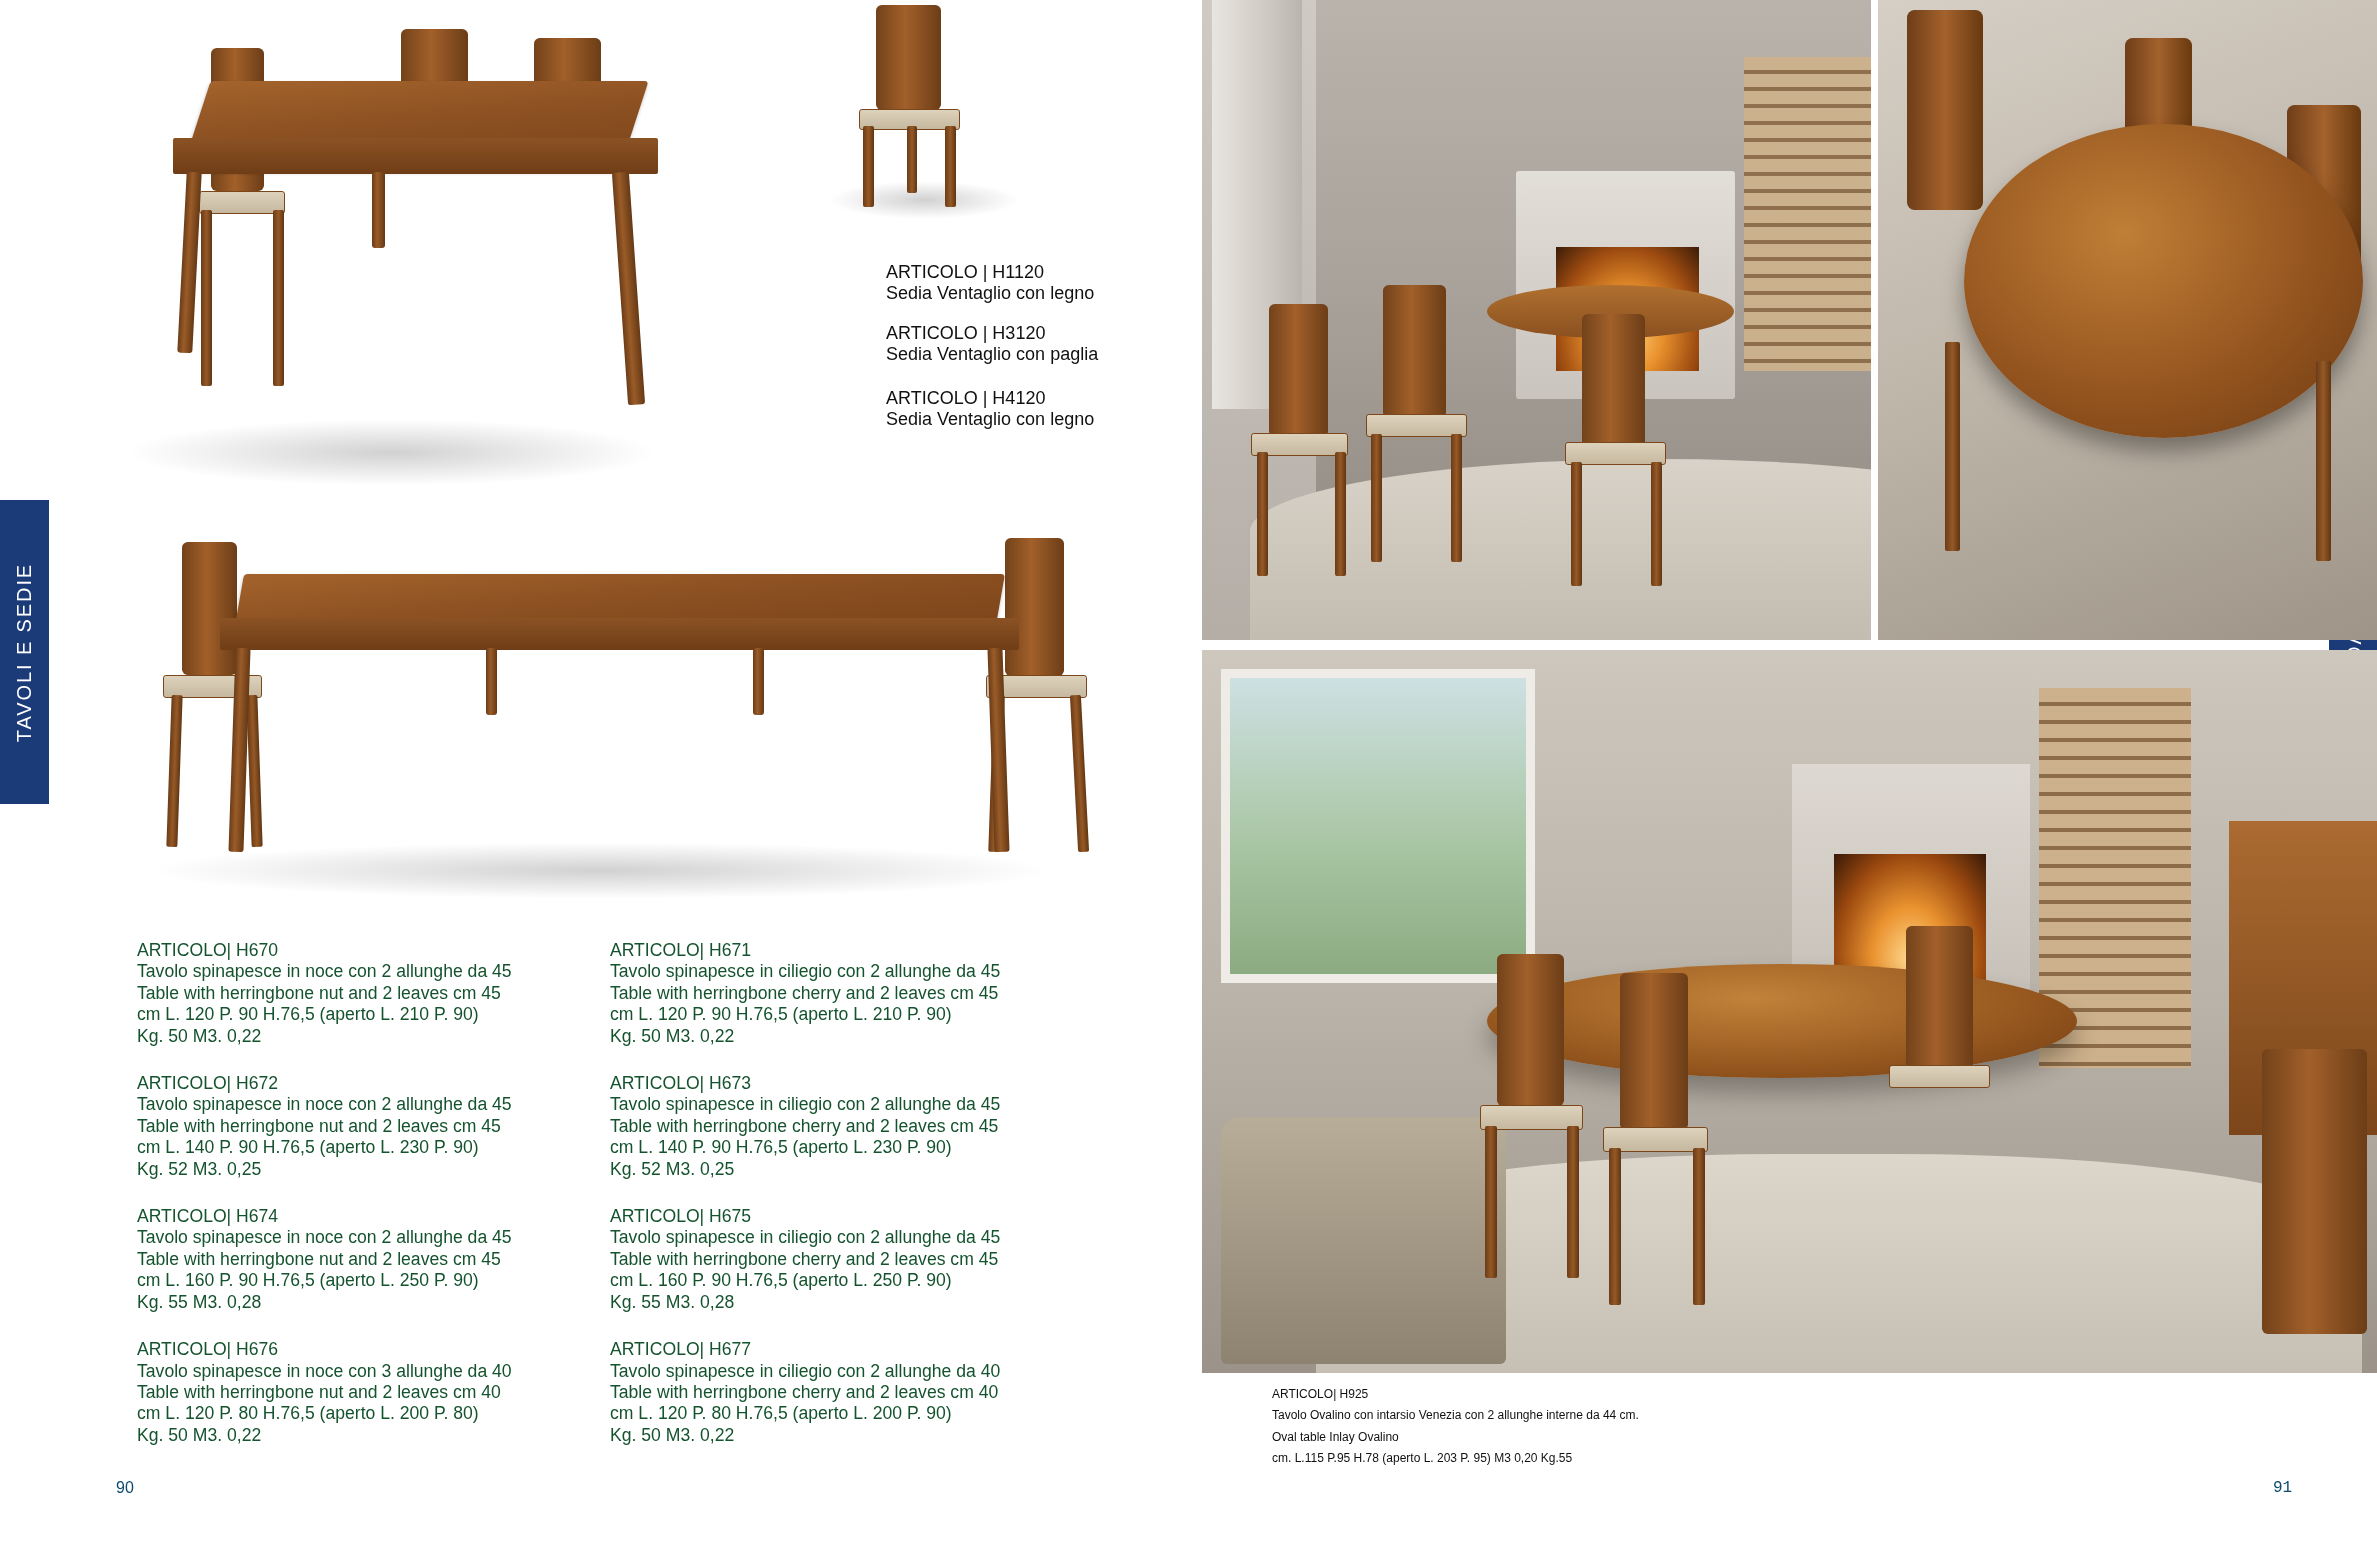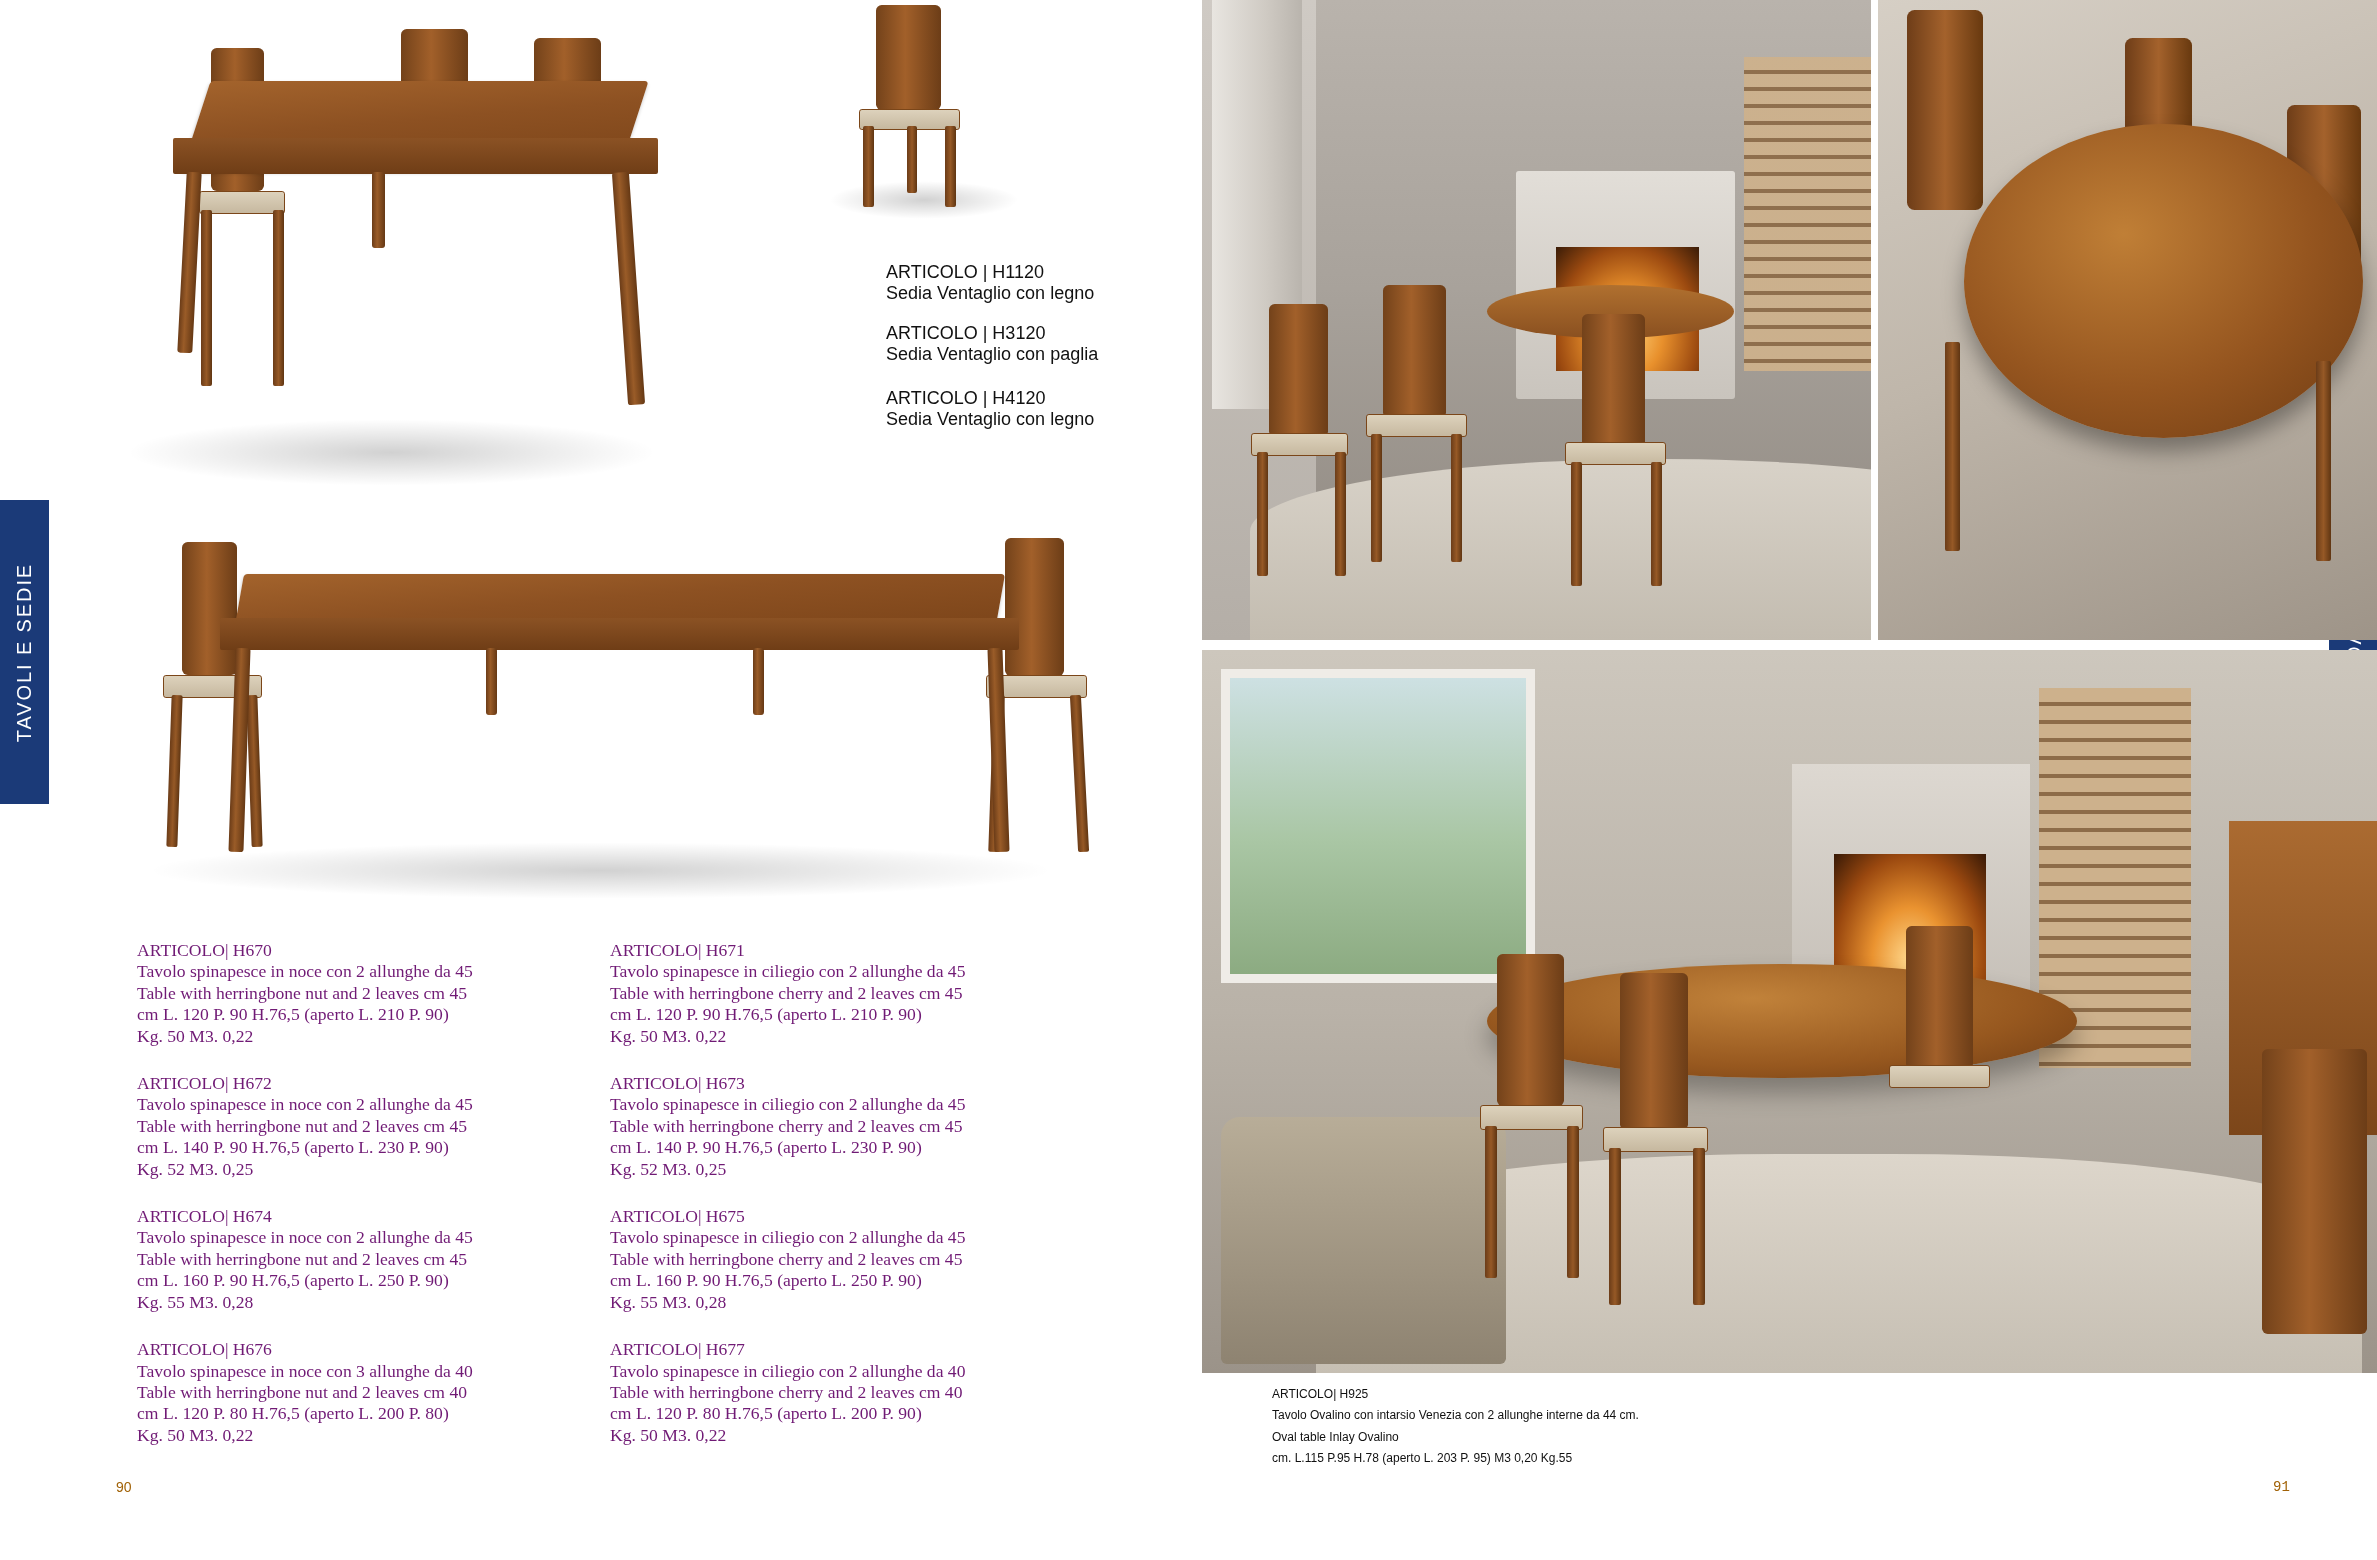--- a/index.html
+++ b/index.html
@@ -118,31 +118,30 @@
   }
   .caption .art {
     display: block;
   }
   .caption .ln { display: block; }
 
   .spec-col {
     position: absolute;
     font-size: 17.6px;
     line-height: 21.4px;
-    color: #701a75;
-    font-family: Liberation Serif, serif;
+    color: #14532d;
   }
   .spec-block { margin-bottom: 26px; }
   .spec-block .art { display:block; }
   .spec-block .ln { display:block; }
 
   .folio {
     position: absolute;
-    font-size: 14px;
-    color: #a16207;
+    font-size: 16px;
+    color: #0c4a6e;
   }
 
   
   .photo {
     position: absolute;
     overflow: hidden;
     background: #cfc8bf;
   }
   .photo .ph-inner {
     position: absolute;

